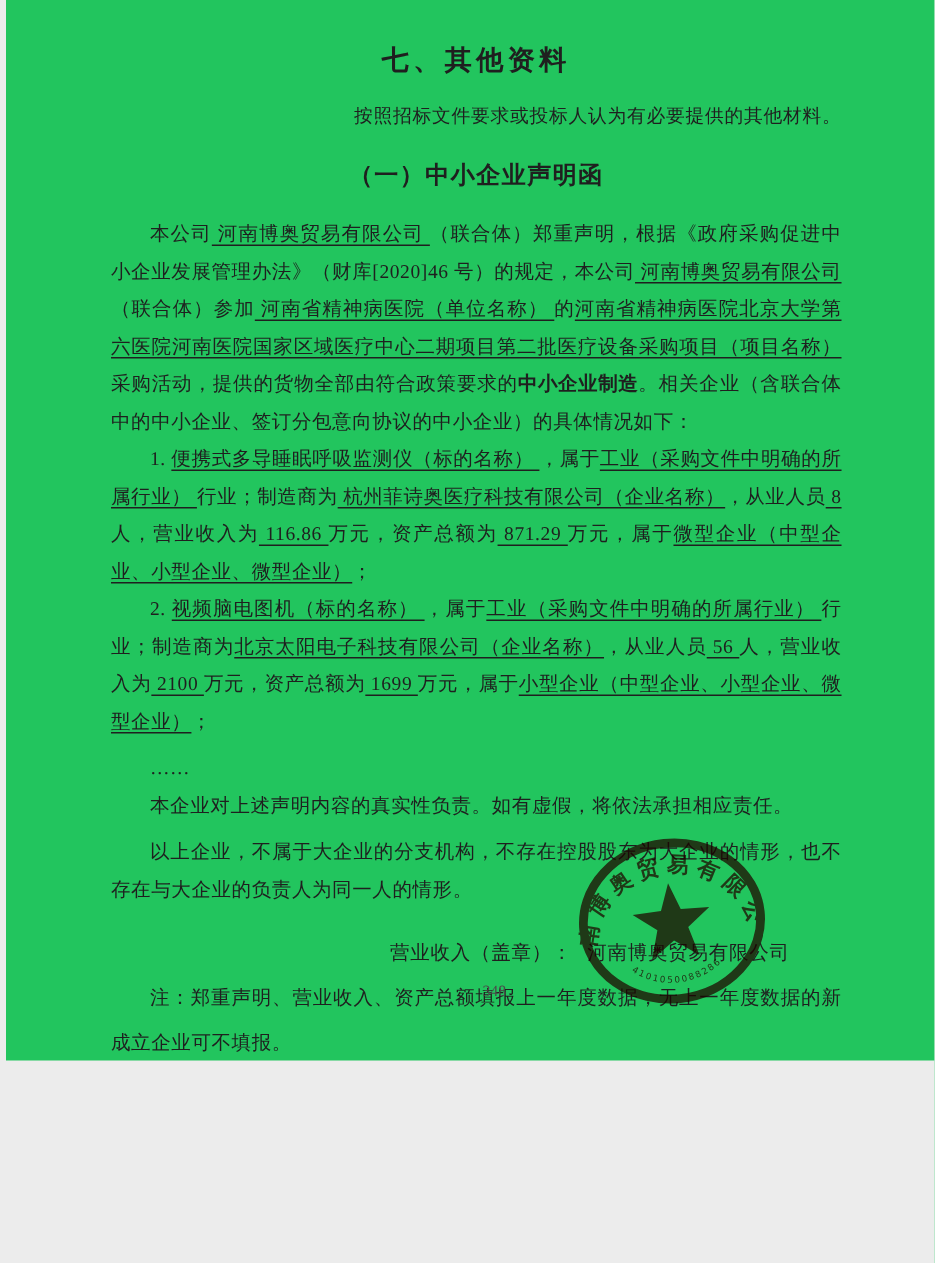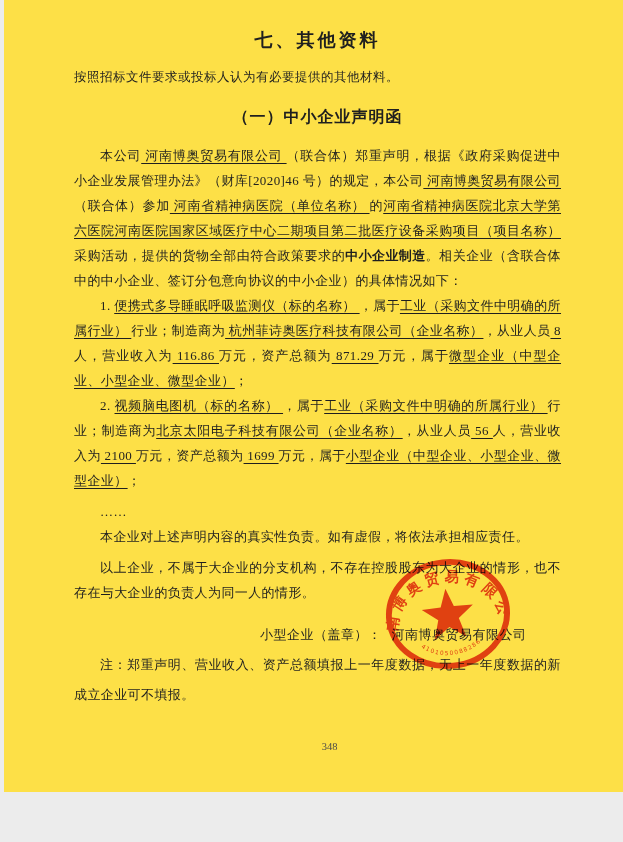--- a/index.html
+++ b/index.html
@@ -4,30 +4,30 @@
 <style>
   html,body { margin:0; padding:0; }
   body {
     width:623px; height:842px; position:relative;
     background:#ececec;
     font-family:"Liberation Serif","DejaVu Serif",serif;
     color:#1f1f1f;
     overflow:hidden;
   }
   .page {
-    position:absolute; left:4px; top:0; width:619px; height:792px;
-    background:#fde047; overflow:hidden;
+    position:absolute; left:4px; top:0; width:619px; height:707px;
+    background:#22c55e; overflow:hidden;
   }
   .content { padding:28px 62px 0 70px; }
   .sec-title {
     text-align:center; font-size:18px; font-weight:bold;
     letter-spacing:3px; margin:0;
   }
   .subtitle {
-    text-align:left; font-size:12.5px; margin-top:17px;
+    text-align:right; font-size:12.5px; margin-top:17px;
     letter-spacing:0.5px;
   }
   .doc-title {
     text-align:center; font-size:16px; font-weight:bold;
     letter-spacing:1px; margin-top:21px;
   }
   .body-text {
     margin-top:15px; font-size:13px; line-height:25px;
     text-align:justify; letter-spacing:0.4px;
   }
@@ -71,21 +71,21 @@
     <div class="body-text" id="decl-body">
         <p class="para"><span>本公司</span><span class="u"> 河南博奥贸易有限公司 </span><span>（联合体）郑重声明，根据《政府采购促进中小企业发展管理办法》（财库[2020]46 号）的规定，本公司</span><span class="u"> 河南博奥贸易有限公司 </span><span>（联合体）参加</span><span class="u"> 河南省精神病医院（单位名称）  </span><span>的</span><span class="u">河南省精神病医院北京大学第六医院河南医院国家区域医疗中心二期项目第二批医疗设备采购项目（项目名称）</span><span>采购活动，提供的货物全部由符合政策要求的</span><span class="b">中小企业制造</span><span>。相关企业（含联合体中的中小企业、签订分包意向协议的中小企业）的具体情况如下：</span></p>
         <p class="para"><span>1. </span><span class="u">便携式多导睡眠呼吸监测仪（标的名称） </span><span>，属于</span><span class="u">工业（采购文件中明确的所属行业） </span><span>行业；制造商为</span><span class="u"> 杭州菲诗奥医疗科技有限公司（企业名称）</span><span>，从业人员</span><span class="u"> 8 </span><span>人，营业收入为</span><span class="u"> 116.86 </span><span>万元，资产总额为</span><span class="u"> 871.29 </span><span>万元，属于</span><span class="u">微型企业（中型企业、小型企业、微型企业）</span><span>；</span></p>
         <p class="para"><span>2. </span><span class="u">视频脑电图机（标的名称） </span><span>，属于</span><span class="u">工业（采购文件中明确的所属行业） </span><span>行业；制造商为</span><span class="u">北京太阳电子科技有限公司（企业名称）</span><span>，从业人员</span><span class="u"> 56 </span><span>人，营业收入为</span><span class="u"> 2100 </span><span>万元，资产总额为</span><span class="u"> 1699 </span><span>万元，属于</span><span class="u">小型企业（中型企业、小型企业、微型企业）</span><span>；</span></p>
         <p class="para gap"><span>……</span></p>
         <p class="para"><span>本企业对上述声明内容的真实性负责。如有虚假，将依法承担相应责任。</span></p>
         <p class="para gap"><span>以上企业，不属于大企业的分支机构，不存在控股股东为大企业的情形，也不存在与大企业的负责人为同一人的情形。</span></p>
       </div>
 
     <div class="sig-company">
-      <span>小型企业（盖章）：</span><span class="sig-name">河南博奥贸易有限公司</span>
+      <span>营业收入（盖章）：</span><span class="sig-name">河南博奥贸易有限公司</span>
     </div>
 
 
     <div class="note-wrap">
       <p class="para">注：郑重声明、营业收入、资产总额填报上一年度数据，无上一年度数据的新成立企业可不填报。</p>
     </div>
   </div>
 
   <div class="seal">
     <svg viewBox="0 0 200 178">

